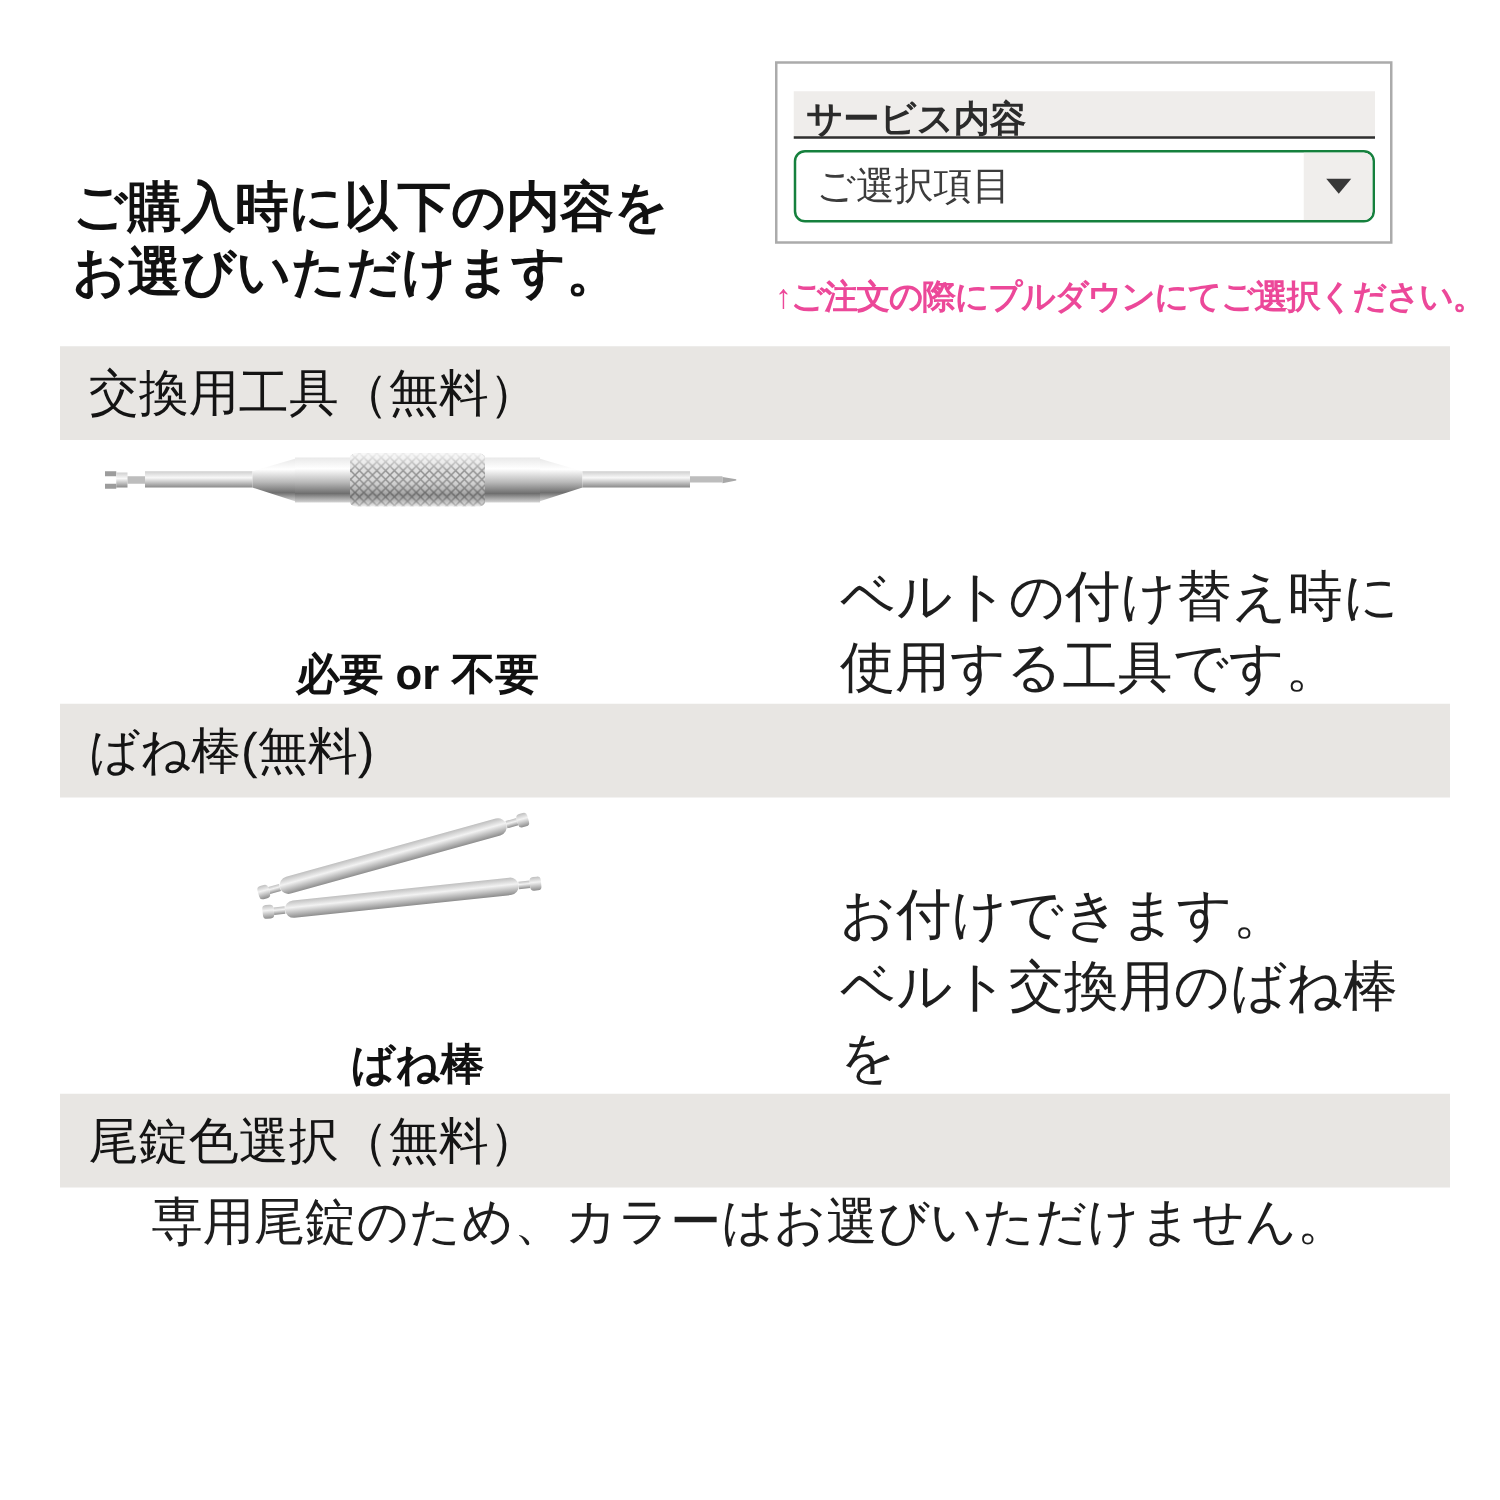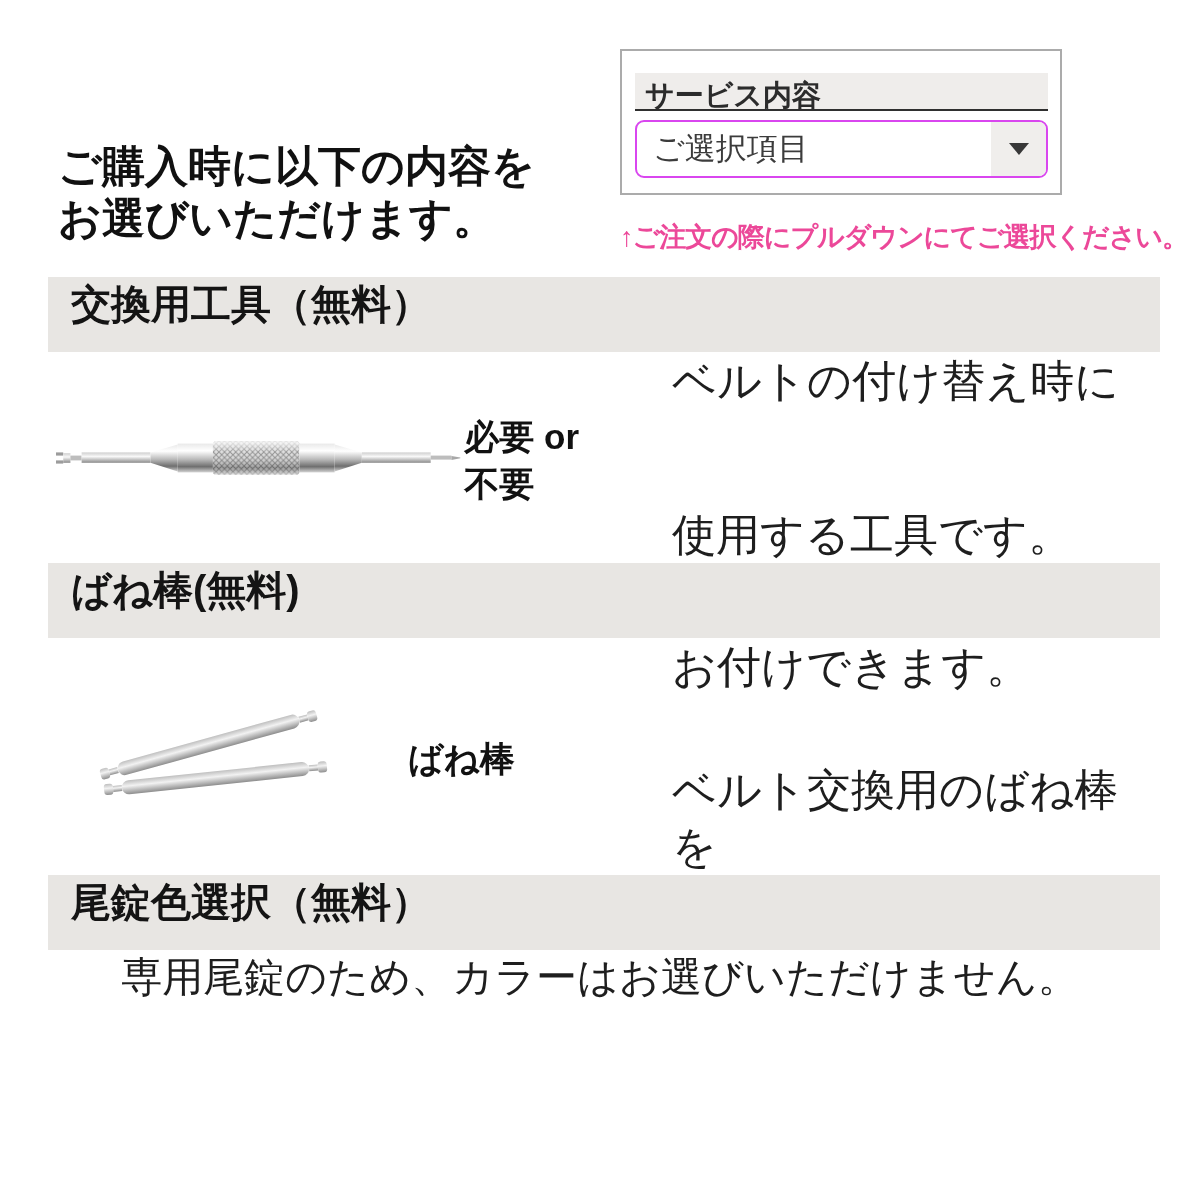--- a/index.html
+++ b/index.html
@@ -20,38 +20,38 @@
     font-size: 88px; font-weight: 900; letter-spacing: -2px;
     line-height: 1.1;
     color: #d14a42;
   }
   .subtitle {
     position: absolute; left: 58px; top: 140px;
     font-size: 43px; font-weight: bold; line-height: 1.22;
     color: #111;
   }
 
-  .service-area { position: absolute; left: 620px; top: 49px; width: 442px; }
+  .service-area { position: absolute; left: 620px; top: 49px; width: 494px; }
   .service-box {
     border: 2px solid #ababab;
     height: 146px;
     background: #ffffff;
     padding: 22px 12px 0 13px;
   }
   .service-label {
     height: 38px;
     background: #efedeb;
     border-bottom: 2px solid #2f2f2f;
     font-size: 29px; font-weight: bold; color: #2b2b2b;
     padding: 3px 0 0 10px;
   }
   .service-select {
     margin-top: 9px;
     height: 58px;
-    border: 2px solid #d946ef;
+    border: 2px solid #15803d;
     border-radius: 9px;
     background: #ffffff;
     display: flex; align-items: center;
     overflow: hidden;
     cursor: pointer;
   }
   .select-value { flex: 1; padding-left: 16px; font-size: 31px; color: #3c3c3c; }
   .select-arrow-zone {
     width: 55px; align-self: stretch;
     background: #f0eeec;
@@ -67,36 +67,36 @@
     margin-top: 24px;
     font-size: 27px; font-weight: bold; letter-spacing: -1px;
     color: #ec4899;
     white-space: nowrap;
   }
 
   
   .section-bar {
     margin-left: 48px; width: 1112px; height: 75px;
     background: #e8e6e3;
-    display: flex; 
+    display: flex; align-items: center;
     padding-left: 23px;
-    font-size: 40px; font-weight: bold; color: #141414;
+    font-size: 40px; font-weight: normal; color: #141414;
   }
   .content-row { margin-left: 48px; width: 1112px; display: flex; }
   .row-1 { height: 211px; }
   .row-2 { height: 237px; }
   .figure-cell {
     width: 572px;
-    display: flex; flex-direction: row;
-    align-items: center; justify-content: flex-start;
+    display: flex; flex-direction: column;
+    align-items: center; justify-content: space-between;
   }
   .figure-caption { font-size: 35px; font-weight: bold; margin-top: 6px; color: #111; }
   .desc-cell {
     flex: 1; padding-left: 52px;
-    display: flex; flex-direction: column; justify-content: space-between;
+    display: flex; flex-direction: column; justify-content: flex-end;
     font-size: 44px; line-height: 1.3; color: #1e1e1e;
   }
   .bottom-note {
     text-align: center;
     font-size: 41px; color: #1e1e1e;
   }
 </style>
 </head>
 <body>
 

